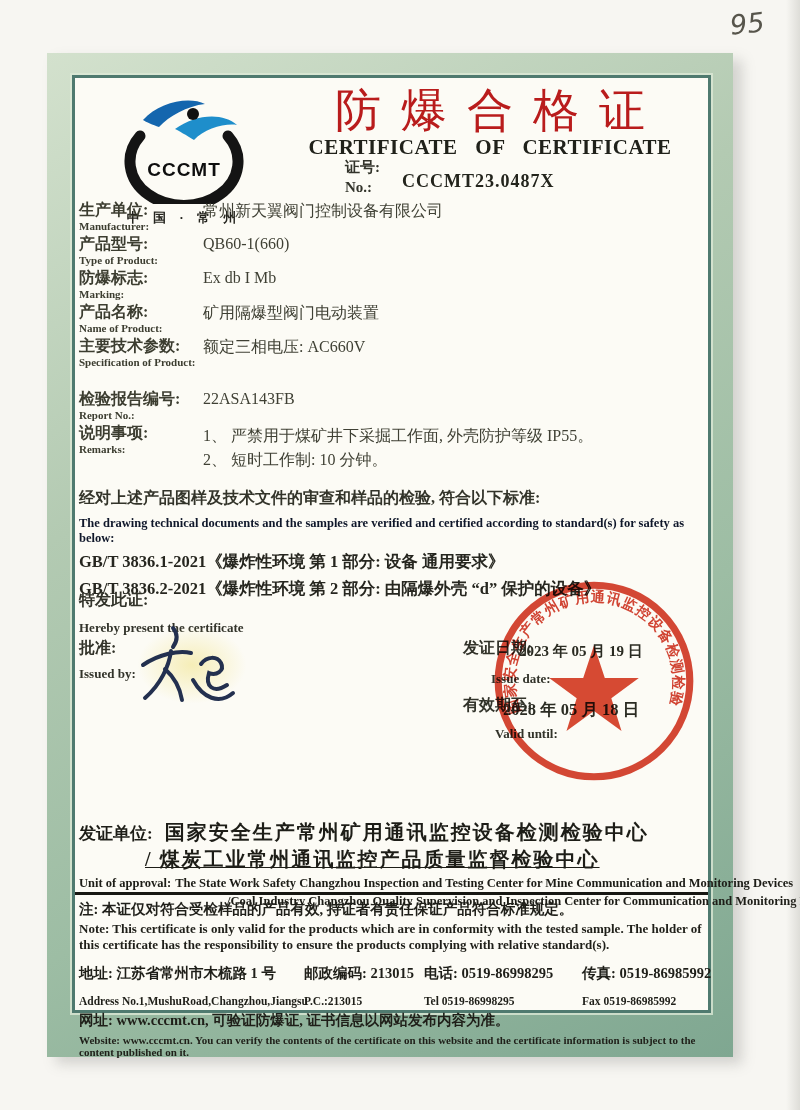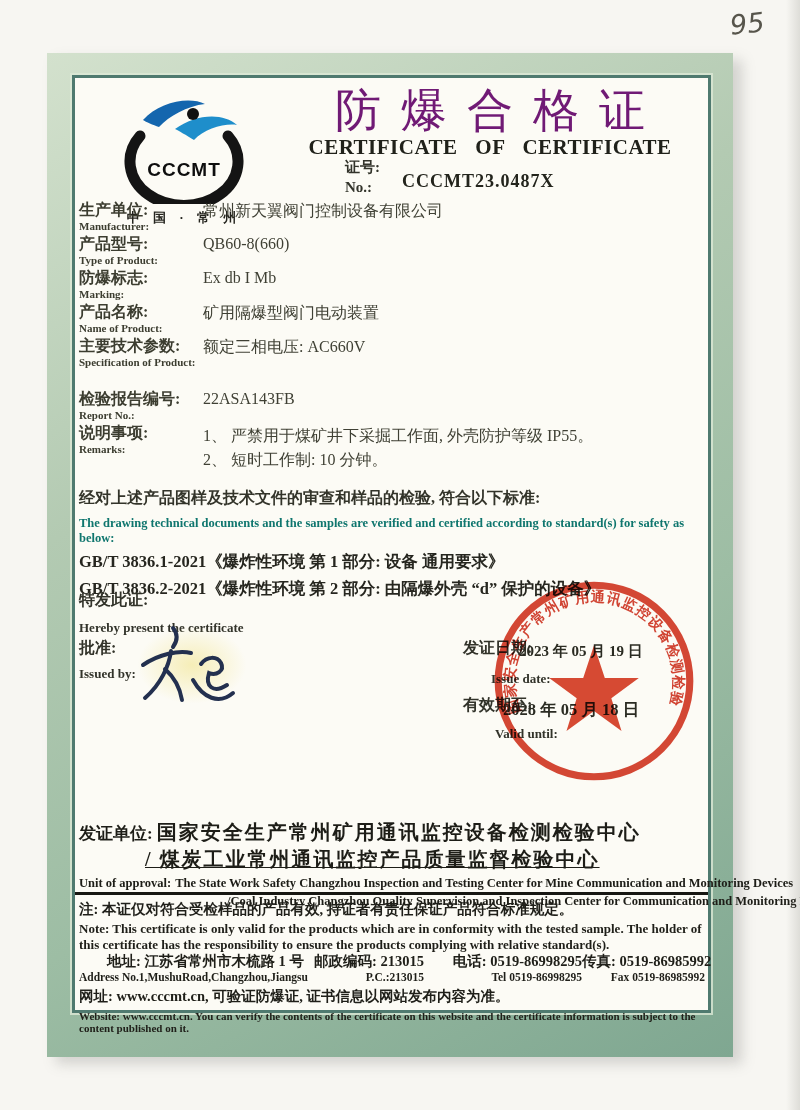--- a/index.html
+++ b/index.html
@@ -27,41 +27,41 @@
   .cert{
     position:relative; width:100%; height:100%;
     background:#fcfbf5; border:3px solid #4f7a6f;
     box-shadow:0 0 0 2px rgba(220,232,214,.8);
   }
   
   .logo{ position:absolute; left:24px; top:8px; width:170px; text-align:center; }
   .logo-sub{ font-size:13px; font-weight:700; letter-spacing:5px; color:#24241e; margin-top:1px; }
   
   .title-cn{ position:absolute; left:195px; top:2px; width:440px; text-align:center;
-    font-size:46px; letter-spacing:20px; text-indent:20px; color:#701a75; }
+    font-size:46px; letter-spacing:20px; text-indent:20px; color:#b91c1c; }
   .title-en{ position:absolute; left:195px; top:57px; width:440px; text-align:center;
     font-size:21px; font-weight:700; letter-spacing:.5px; word-spacing:12px; color:#20211a; }
   .certno{ position:absolute; left:270px; top:80px; width:300px; }
   .certno .cn{ font-size:15px; font-weight:700; }
   .certno .en{ font-size:15px; font-weight:700; margin-top:2px; }
   .certno .val{ position:absolute; left:57px; top:12px; font-size:18px; font-weight:700;
     letter-spacing:1px; color:#23241c; }
   
   .fields{ position:absolute; left:4px; top:122px; width:615px; }
   .frow{ display:grid; grid-template-columns:124px 1fr; height:34px; }
   .frow.tall{ height:auto; min-height:34px; }
   .lab .cn{ font-size:16px; font-weight:700; color:#3c3d30; line-height:19px; }
   .lab .en{ font-size:11px; font-weight:700; color:#3c3d30; line-height:14px; }
   .val{ font-size:16px; color:#3f4034; padding-top:1px; }
   .gap18{ height:19px; }
   .vline{ line-height:24px; }
   
   .standards{ position:absolute; left:4px; top:410px; width:622px; }
   .std-intro-cn{ font-size:16px; font-weight:700; color:#33342a; }
-  .std-intro-en{ font-size:12.5px; font-weight:700; color:#0f766e; margin-top:7px; }
+  .std-intro-en{ font-size:12.5px; font-weight:700; color:#0f172a; margin-top:7px; }
   .std-item{ font-size:16.5px; font-weight:700; color:#26261f; margin-top:4px; line-height:23px; }
   
   .grant{ position:absolute; left:4px; top:512px; width:300px; }
   .grant .cn1{ font-size:16px; font-weight:700; }
   .grant .en1{ font-size:13px; font-weight:700; margin-top:9px; }
   .grant .cn2{ font-size:16px; font-weight:700; margin-top:2px; }
   .grant .en2{ font-size:13px; font-weight:700; margin-top:7px; }
   .sig-blob{ position:absolute; left:62px; top:548px; width:110px; height:78px;
     background:radial-gradient(ellipse at center, rgba(242,230,150,.65), rgba(242,230,150,0) 70%); }
   .sig{ position:absolute; left:56px; top:542px; }
@@ -69,33 +69,33 @@
   .dates{ position:absolute; left:388px; top:560px; width:245px; height:110px; }
   .dates .dcn1{ position:absolute; left:0; top:0; font-size:16px; font-weight:700; }
   .dates .dval1{ position:absolute; left:56px; top:4px; font-size:15px; font-weight:700; color:#2a2b22; }
   .dates .den1{ position:absolute; left:28px; top:33px; font-size:13px; font-weight:700; }
   .dates .dcn2{ position:absolute; left:0; top:57px; font-size:16px; font-weight:700; }
   .dates .dval2{ position:absolute; left:40px; top:61px; font-size:16.5px; font-weight:700; color:#2a2b22; }
   .dates .den2{ position:absolute; left:32px; top:88px; font-size:13px; font-weight:700; }
   .stamp{ position:absolute; left:412px; top:496px; opacity:.9; mix-blend-mode:multiply; z-index:3; }
   
   .approval{ position:absolute; left:0; top:741px; width:633px; color:#1d1d17; }
-  .ap-r1{ display:flex; gap:4px; padding-left:4px; align-items:baseline; }
+  .ap-r1{ display:flex; gap:12px; padding-left:4px; align-items:baseline; }
   .ap-label{ font-size:17px; font-weight:700; white-space:nowrap; }
   .ap-line-cn{ font-size:20px; font-weight:700; letter-spacing:2px; white-space:nowrap; }
   .ap-r2{ margin-left:70px;text-decoration:underline; }
   .ap-r3{ display:flex; gap:4px; padding-left:4px; margin-top:3px; }
   .ap-label-en,.ap-line-en{ font-size:12.5px; font-weight:700; white-space:nowrap; }
   .ap-r4{ margin-left:152px; }
   .hrule{ position:absolute; left:0; top:814px; width:633px; border-top:3px solid #171712; }
   
   .footer{ position:absolute; left:4px; top:822px; width:626px; color:#1f1f19; }
   .note-cn{ font-size:14.5px; font-weight:700; }
   .note-en{ font-size:13px; font-weight:700; line-height:15.5px; margin-top:2px; }
-  .addr{ display:grid; grid-template-columns:225px 120px 158px auto; margin-top:0;text-align:right; }
+  .addr{ display:grid; grid-template-columns:225px 120px 158px auto; margin-top:12px; }
   .addr > div{ font-size:14.5px; font-weight:700; white-space:nowrap; }
   .addr-en > div{ font-size:11.5px; font-weight:700; }
   .web-cn{ font-size:14.5px; font-weight:700; margin-top:4px; }
   .web-en{ font-size:11px; font-weight:700; margin-top:4px; }
 </style>
 </head>
 <body>
 
 <div class="page">
 
@@ -130,21 +130,21 @@
               <div class="cn">生产单位:</div>
               <div class="en">Manufacturer:</div>
             </div>
           <div class="val">常州新天翼阀门控制设备有限公司</div>
         </div>
         <div class="frow">
           <div class="lab">
               <div class="cn">产品型号:</div>
               <div class="en">Type of Product:</div>
             </div>
-          <div class="val">QB60-8(660)</div>
+          <div class="val">QB60-1(660)</div>
         </div>
         <div class="frow">
           <div class="lab">
               <div class="cn">防爆标志:</div>
               <div class="en">Marking:</div>
             </div>
           <div class="val">Ex db I Mb</div>
         </div>
         <div class="frow">
           <div class="lab">

